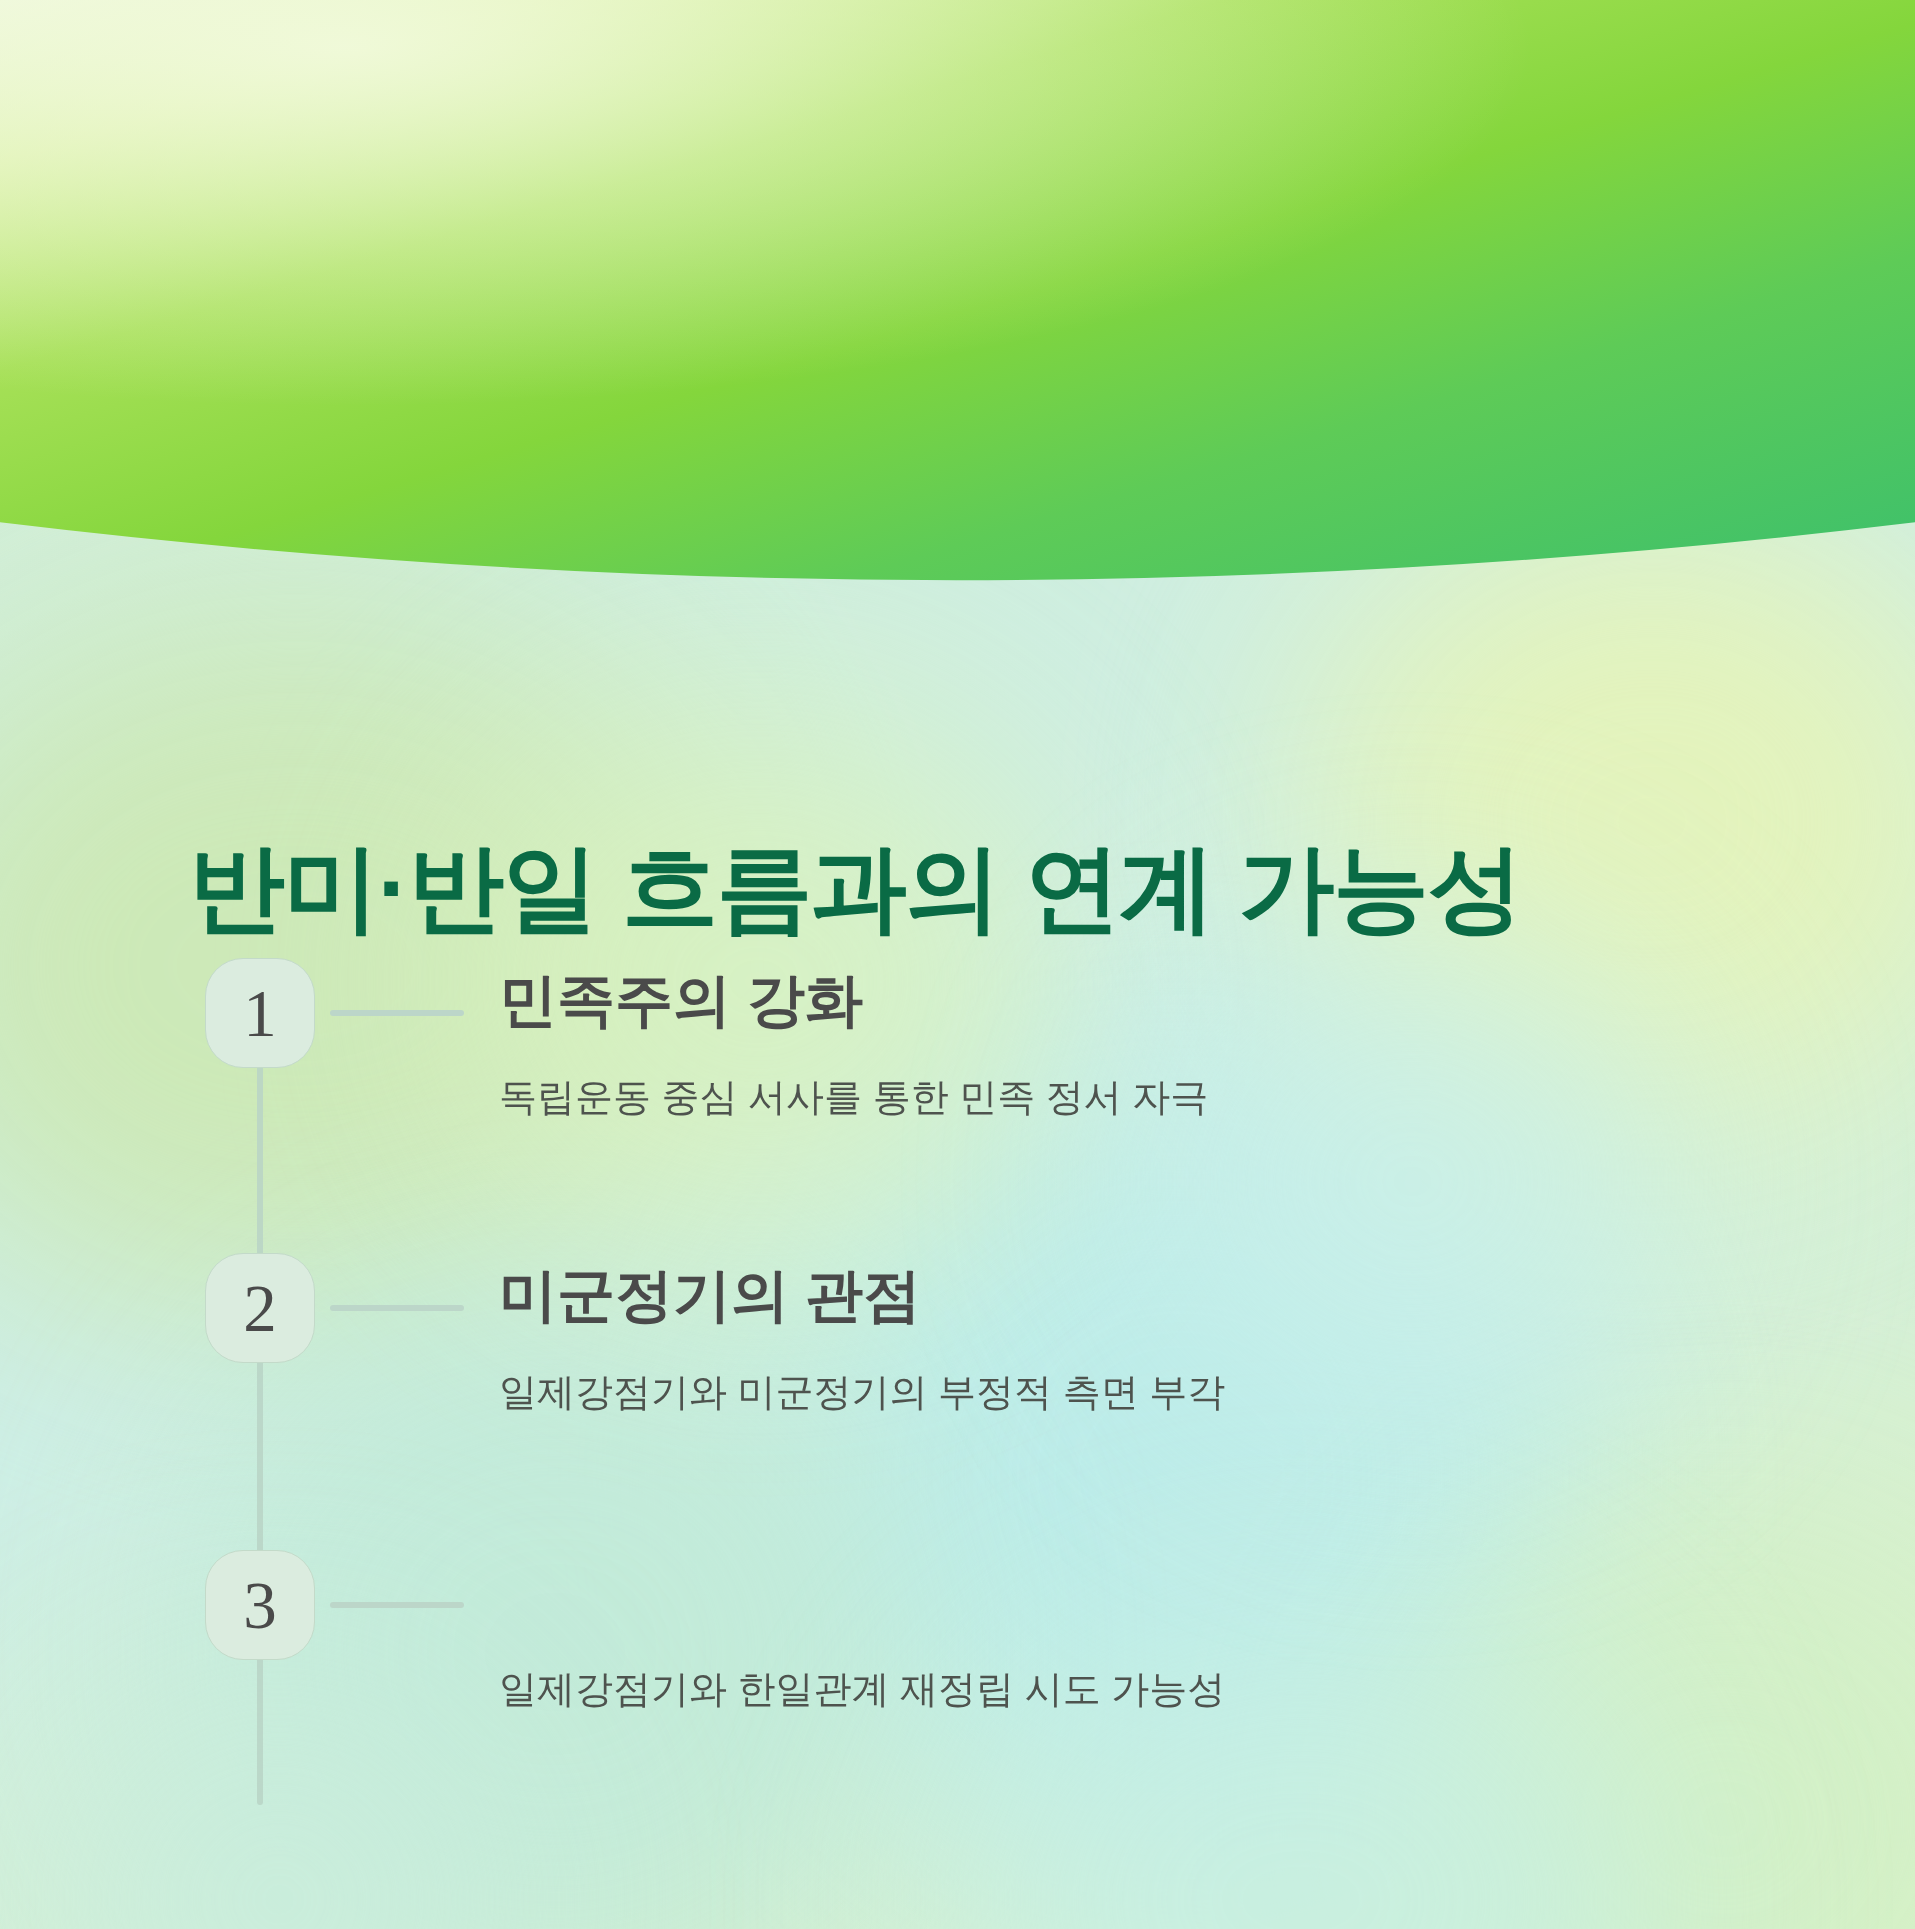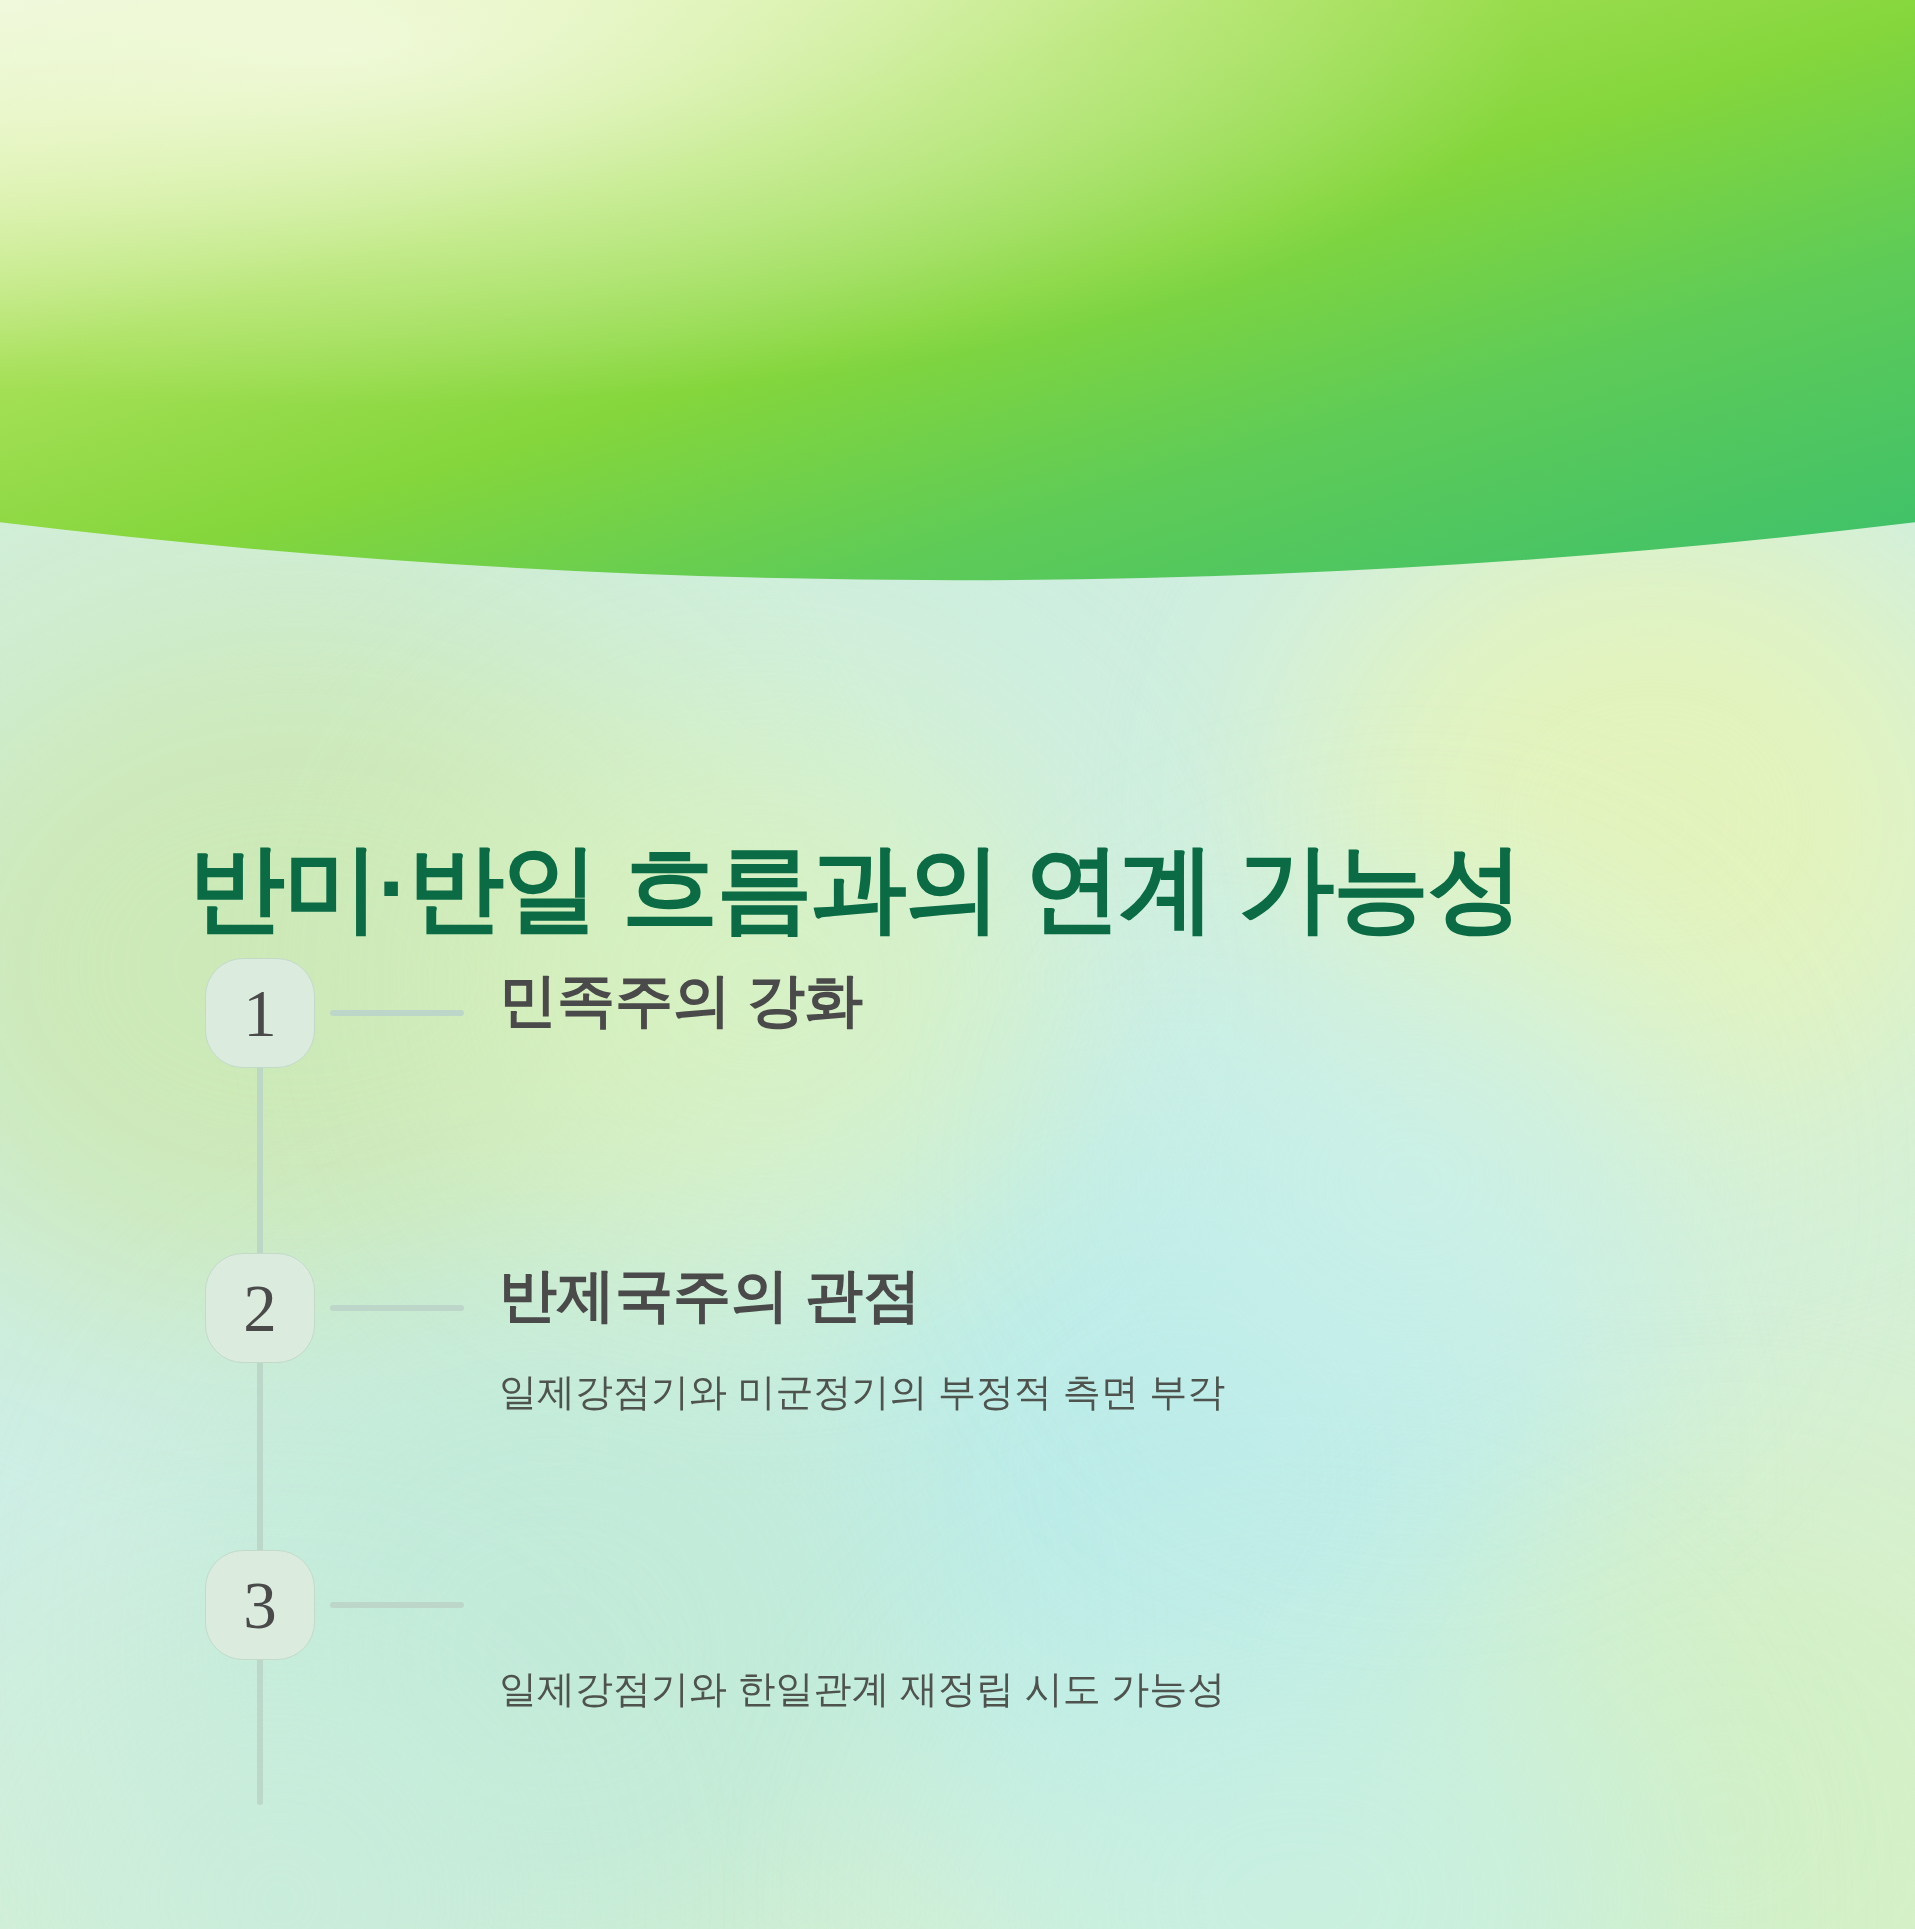--- a/index.html
+++ b/index.html
@@ -108,28 +108,29 @@
 
   <div id="timeline">
     <div class="spine"></div>
 
     <div class="t-item i1">
       <div class="badge">
         <span>1</span>
       </div>
       <div class="connector"></div>
       <div class="t-title">민족주의 강화</div>
+      <div class="t-desc">독립운동 중심 서사를 통한 민족 정서 자극</div>
     </div>
 
     <div class="t-item i2">
       <div class="badge">
         <span>2</span>
       </div>
       <div class="connector"></div>
-      <div class="t-title">반제국주의 관점</div>
+      <div class="t-title">미군정기의 관점</div>
       <div class="t-desc">일제강점기와 미군정기의 부정적 측면 부각</div>
     </div>
 
     <div class="t-item i3">
       <div class="badge">
         <span>3</span>
       </div>
       <div class="connector"></div>
       <div class="t-desc">일제강점기와 한일관계 재정립 시도 가능성</div>
     </div>

